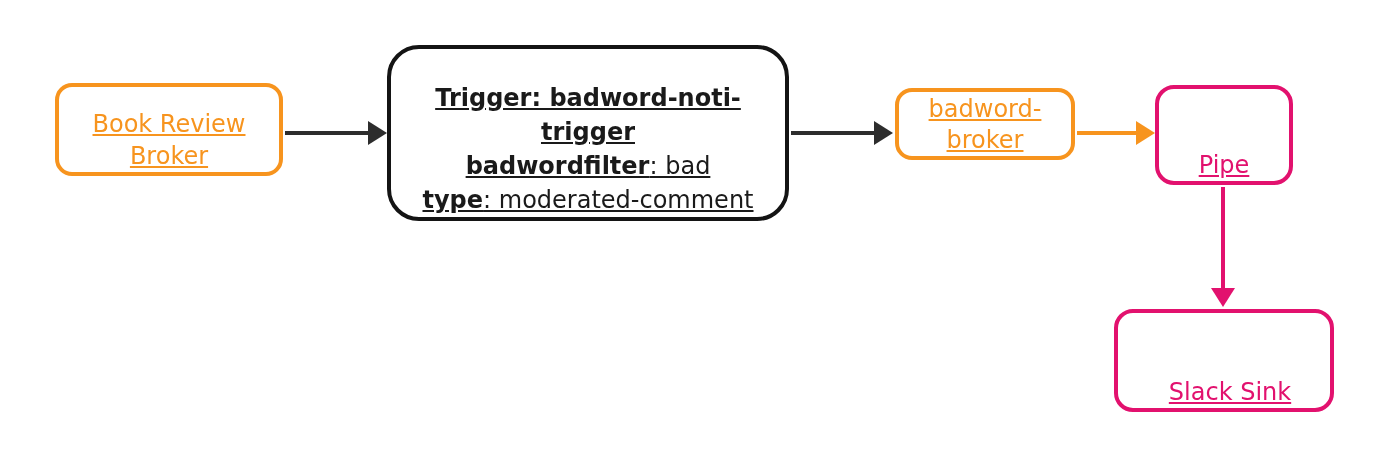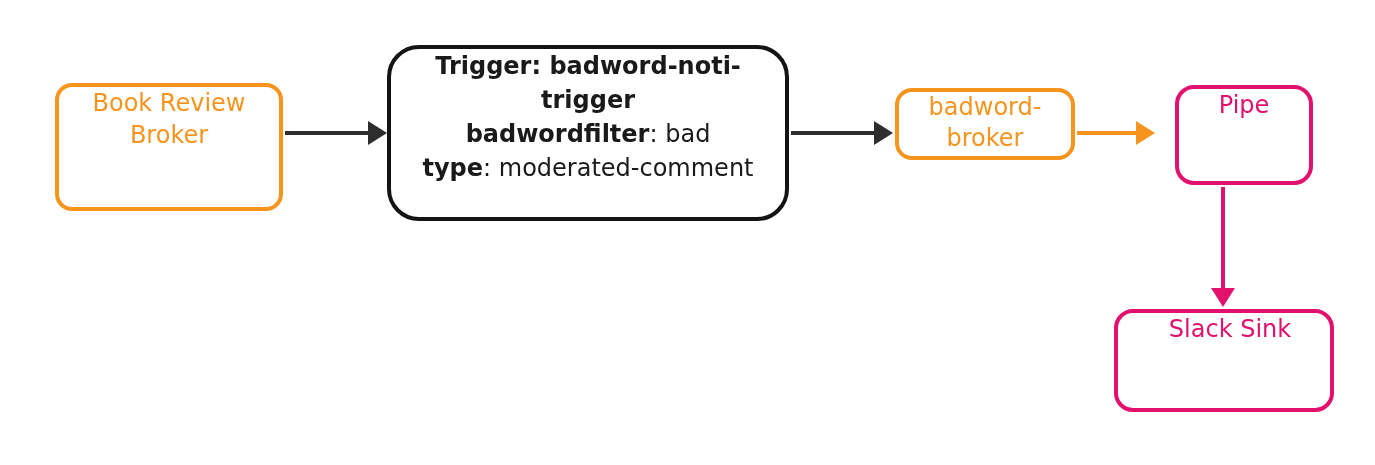--- a/index.html
+++ b/index.html
@@ -16,24 +16,25 @@
     background:#ffffff;
     overflow:hidden;
   }
   .node{
     position:absolute;
     box-sizing:border-box;
     background:#ffffff;
     display:flex;
     flex-direction:column;
     align-items:center;
-    justify-content:flex-start;
+    justify-content:flex-end;
     text-align:center;
     font-size:24px;
     line-height:32px;
+    text-decoration:underline;
   }
   .node.orange{border:4px solid var(--orange);color:var(--orange);border-radius:17px;}
   .node.black{border:4px solid var(--ink);color:#1a1a1a;border-radius:32px;}
   .node.pink{border:4px solid var(--pink);color:var(--pink);border-radius:19px;}
 
   .trigger-text{font-size:24px;line-height:34px;color:#1a1a1a;}
   .trigger-text .b{font-weight:bold;}
 
   
   .arrow-h{position:absolute;height:24px;}
@@ -67,21 +68,21 @@
   }
   .c-dark{color:var(--arrow-dark);}
   .c-orange{color:var(--orange);}
   .c-pink{color:var(--pink);}
 </style>
 </head>
 <body>
 
 <div class="canvas">
 
-  <div class="node orange" style="left:55px;top:83px;width:228px;height:128px;">
+  <div class="node orange" style="left:55px;top:83px;width:228px;height:93px;">
     <span>Book Review</span>
     <span>Broker</span>
   </div>
 
   <div class="arrow-h c-dark" style="left:285px;top:121px;width:102px;">
     <div class="shaft"></div>
     <div class="head"></div>
   </div>
 
   <div class="node black" style="left:387px;top:45px;width:402px;height:176px;">
@@ -106,21 +107,21 @@
   <div class="node orange" style="left:895px;top:88px;width:180px;height:72px;line-height:31px;">
     <span>badword-</span>
     <span>broker</span>
   </div>
 
   <div class="arrow-h c-orange" style="left:1077px;top:121px;width:78px;">
     <div class="shaft"></div>
     <div class="head"></div>
   </div>
 
-  <div class="node pink" style="left:1155px;top:85px;width:138px;height:100px;margin-left:20px;">
+  <div class="node pink" style="left:1155px;top:85px;width:138px;height:100px;">
     <span>Pipe</span>
   </div>
 
   <div class="arrow-v c-pink" style="left:1211px;top:187px;height:120px;">
     <div class="shaft"></div>
     <div class="head"></div>
   </div>
 
   <div class="node pink" style="left:1114px;top:309px;width:220px;height:103px;padding-left:12px;">
     <span>Slack Sink</span>

